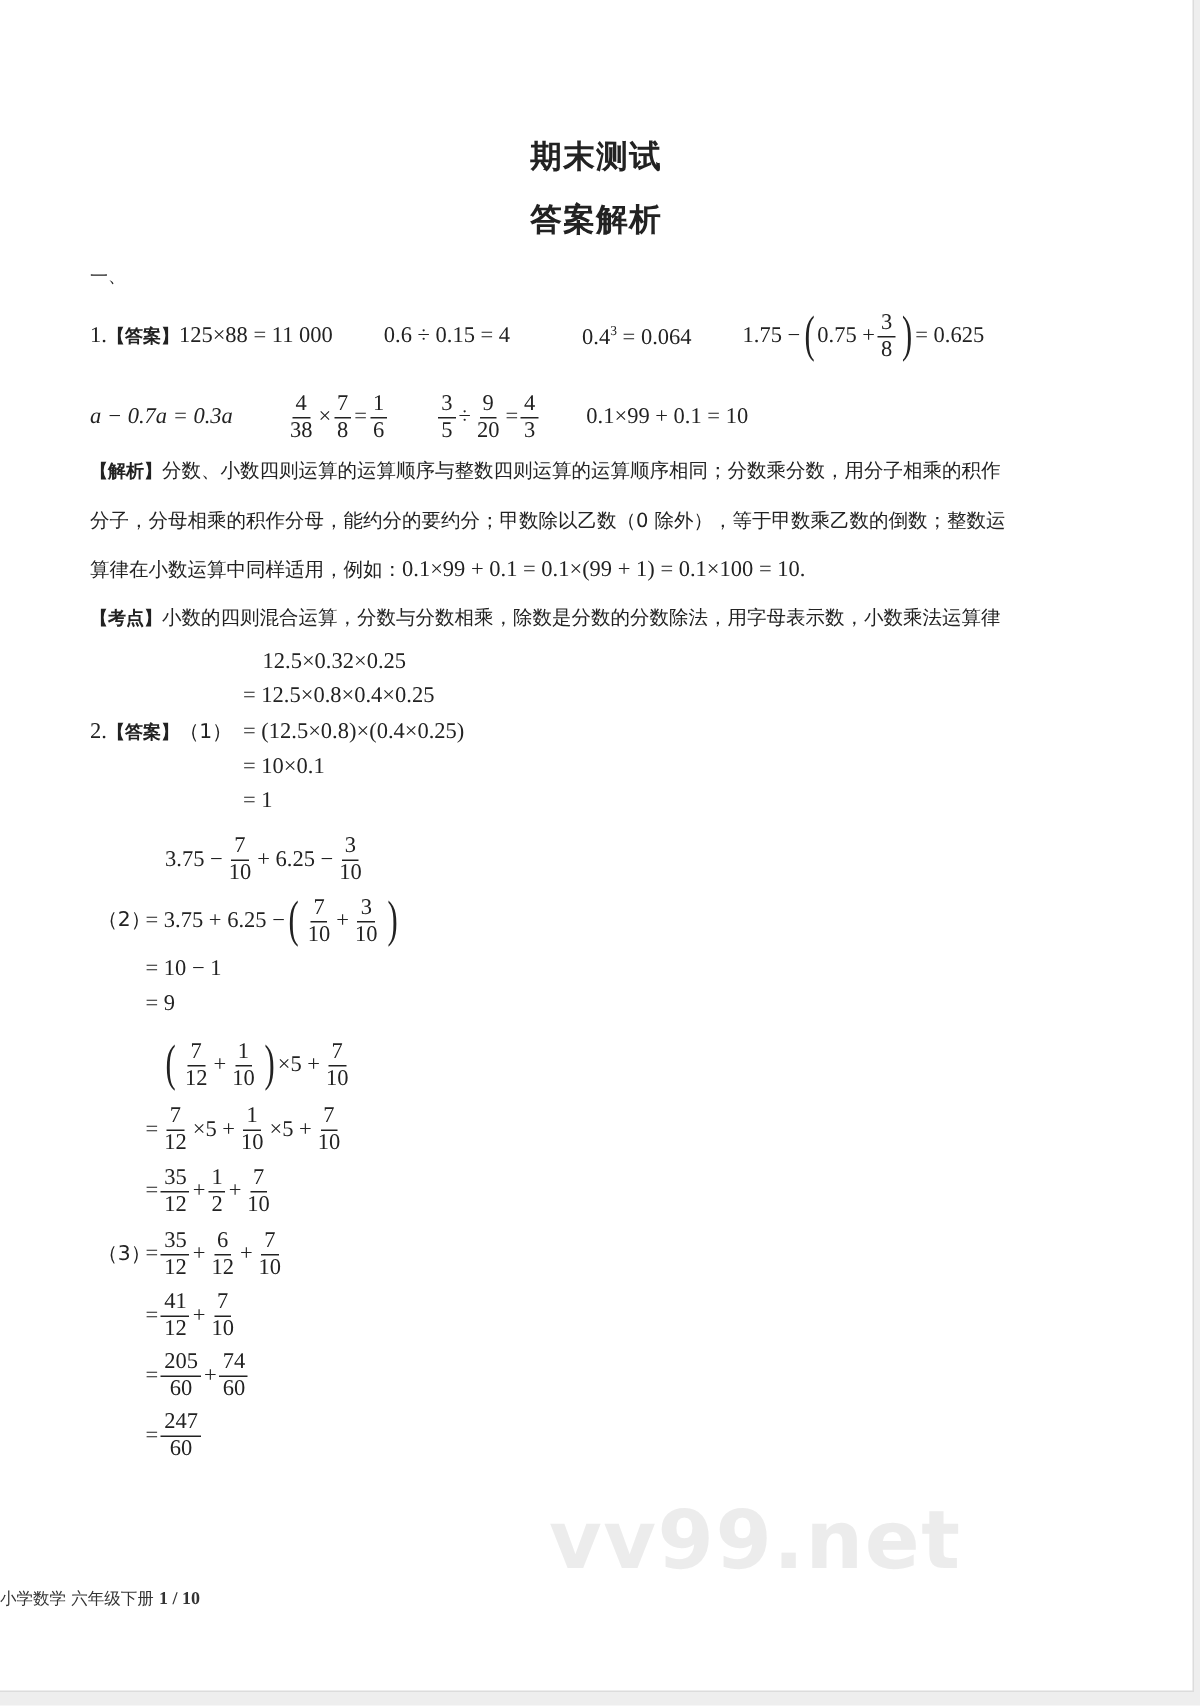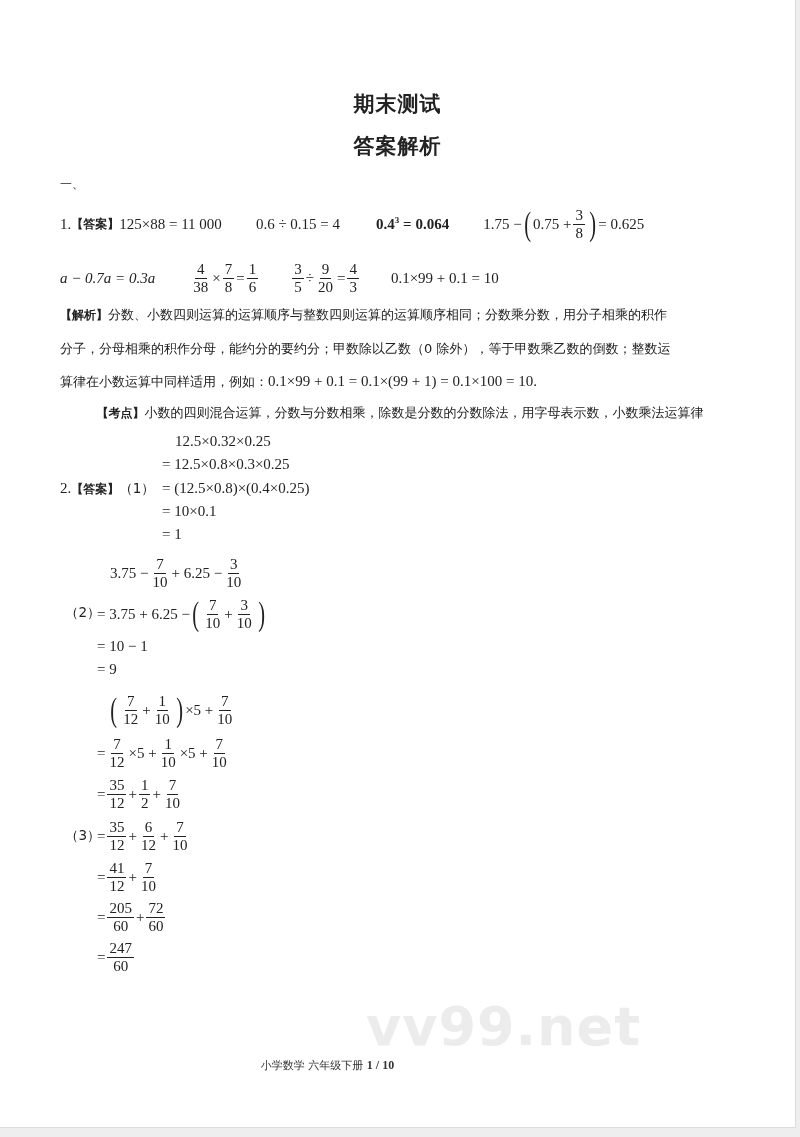--- a/index.html
+++ b/index.html
@@ -22,21 +22,21 @@
   .math { font-family: "Liberation Serif", serif; font-size: 15px; }
   .it { font-style: italic; }
   .frac { display: inline-flex; flex-direction: column; align-items: center; vertical-align: middle; margin: 0 2px; line-height: 17px; }
   .frac .n { border-bottom: 1px solid #222; padding: 0 2px; }
   .frac .d { padding: 0 2px; }
   .paren { font-size: 34px; line-height: 34px; vertical-align: middle; font-weight: 100; transform: scaleX(0.6); display: inline-block; }
   .sup { font-size: 9px; vertical-align: super; }
   .row { display: flex; align-items: center; }
   .para { position: absolute; left: 60px; width: 680px; font-family: "DejaVu Sans", sans-serif; font-size: 13px; line-height: 33px; color: #222; }
   .footer {
-    position: absolute; left: 0; width: 655px; text-align: center; top: 1058px;
+    position: absolute; left: 0; width: 655px; top: 1058px;
     font-family: "DejaVu Sans", sans-serif; font-size: 11px; color: #333;
   }
   .footer b { font-family: "Liberation Serif", serif; font-size: 12px; }
   .watermark {
     position: absolute; left: 366px; top: 995px; font-family: "DejaVu Sans", sans-serif; font-weight: bold;
     font-size: 54px; color: rgba(200,200,200,0.35); letter-spacing: 1px;
   }
 </style>
 </head>
 <body>
@@ -46,21 +46,21 @@
   <div class="title" style="top:132px;">答案解析</div>
   <div class="title" style="top:90px;">期末测试</div>
 
   <div class="abs cjk" style="left:60px; top:176px; font-size:12px;">一、</div>
 
   <div class="abs row math" style="left:60px; top:206px; height:36px;">
     <span>1.</span>
     <span class="bracket">【答案】</span>
     <span>125×88 = 11 000</span>
     <span style="margin-left:34px;">0.6 ÷ 0.15 = 4</span>
-    <span style="margin-left:36px;font-weight:bold;"><span>0.4</span><span class="sup">3</span><span> = 0.064</span></span>
+    <span style="margin-left:48px;"><span>0.4</span><span class="sup">3</span><span> = 0.064</span></span>
     <span style="margin-left:34px;" class="row">
       <span>1.75 −</span>
       <span class="paren">(</span>
       <span>0.75 +</span>
       <span class="frac">
           <span class="n">3</span>
           <span class="d">8</span>
         </span>
       <span class="paren">)</span>
       <span>= 0.625</span>
@@ -103,29 +103,29 @@
     </span>
     <span style="margin-left:30px;">0.1×99 + 0.1 = 10</span>
   </div>
 
   <div class="para" style="top:298px;">
     <div><span class="bracket">【解析】</span><span>分数、小数四则运算的运算顺序与整数四则运算的运算顺序相同；分数乘分数，用分子相乘的积作</span></div>
     <div>分子，分母相乘的积作分母，能约分的要约分；甲数除以乙数（0 除外），等于甲数乘乙数的倒数；整数运</div>
     <div><span>算律在小数运算中同样适用，例如：</span><span class="math">0.1×99 + 0.1 = 0.1×(99 + 1) = 0.1×100 = 10.</span></div>
   </div>
 
-  <div class="para" style="top:396px;text-align:center;">
+  <div class="para" style="top:396px;">
     <span class="bracket">【考点】</span><span>小数的四则混合运算，分数与分数相乘，除数是分数的分数除法，用字母表示数，小数乘法运算律</span>
   </div>
 
   <div class="abs math txt" style="left:60px; top:478px;">
     <span>2.</span><span class="bracket">【答案】</span><span class="cjk">（1）</span>
   </div>
   <div class="abs math txt" style="left:175px; top:431px;">12.5×0.32×0.25</div>
-  <div class="abs math txt" style="left:162px; top:454px;">= 12.5×0.8×0.3×0.25</div>
+  <div class="abs math txt" style="left:162px; top:454px;">= 12.5×0.8×0.4×0.25</div>
   <div class="abs math txt" style="left:162px; top:478px;">= (12.5×0.8)×(0.4×0.25)</div>
   <div class="abs math txt" style="left:162px; top:501px;">= 10×0.1</div>
   <div class="abs math txt" style="left:162px; top:524px;">= 1</div>
 
   <div class="abs row math" style="left:110px; top:554px; height:38px;justify-content:space-between;">
     <span>3.75 −</span>
     <span class="frac">
         <span class="n">7</span>
         <span class="d">10</span>
       </span>
@@ -236,21 +236,21 @@
       </span>
   </div>
   <div class="abs row math" style="left:97px; top:898px; height:38px;">
     <span>=</span>
     <span class="frac">
         <span class="n">205</span>
         <span class="d">60</span>
       </span>
     <span>+</span>
     <span class="frac">
-        <span class="n">72</span>
+        <span class="n">74</span>
         <span class="d">60</span>
       </span>
   </div>
   <div class="abs row math" style="left:97px; top:938px; height:38px;">
     <span>=</span>
     <span class="frac">
         <span class="n">247</span>
         <span class="d">60</span>
       </span>
   </div>

